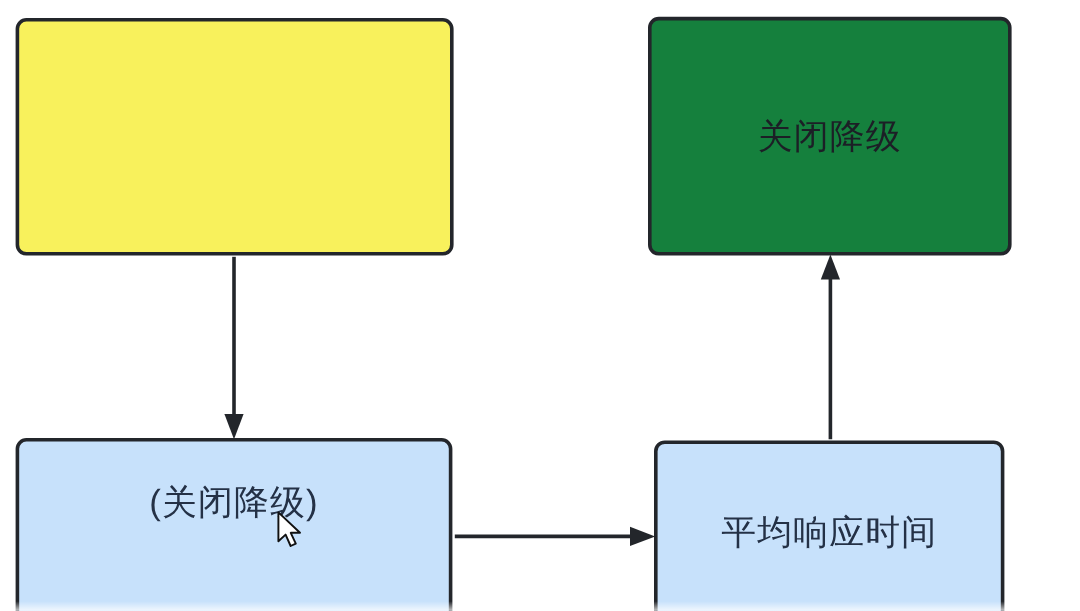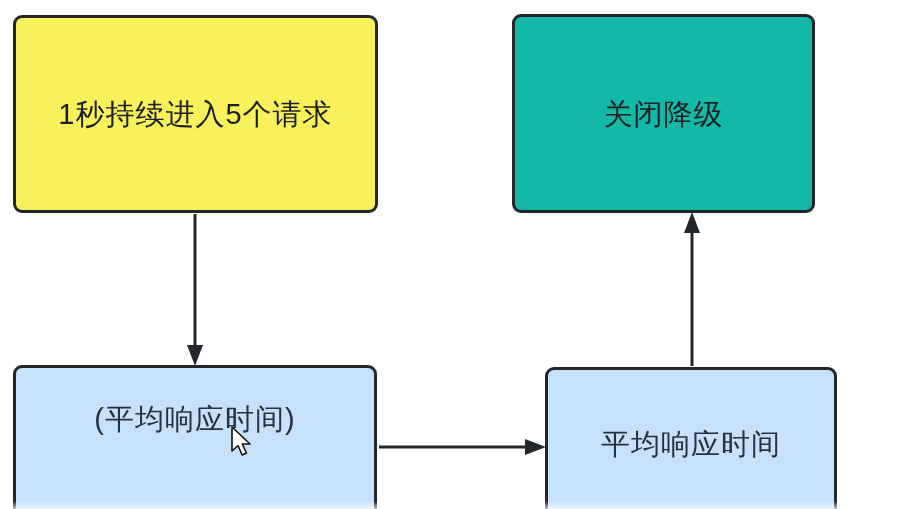--- a/index.html
+++ b/index.html
@@ -30,23 +30,23 @@
     color: #1c1f26;
     letter-spacing: 1px;
   }
   .node-condition {
     left: 13px; top: 15px;
     width: 365px; height: 198px;
     background: #f8f15c;
     justify-content: center;
   }
   .node-close {
-    left: 512px; top: 14px;
+    left: 540px; top: 14px;
     width: 303px; height: 199px;
-    background: #14b8a6;
+    background: #15803d;
     justify-content: center;
   }
   .node-trigger {
     left: 13px; top: 365px;
     width: 364px; height: 160px;
     background: #c7e1fb;
     justify-content: flex-start;
     padding-top: 32px;
     color: #243146;
   }
@@ -76,29 +76,28 @@
     left: 230px; top: 426px;
     pointer-events: none;
   }
 </style>
 </head>
 <body>
 
 <div id="stage">
 
   <div class="node node-condition">
-    <div>1秒持续进入5个请求</div>
   </div>
 
   <div class="node node-close">
     <div>关闭降级</div>
   </div>
 
   <div class="node node-trigger">
-    <div>(平均响应时间)</div>
+    <div>(关闭降级)</div>
   </div>
 
   <div class="node node-window">
     <div>平均响应时间</div>
   </div>
 
   <svg class="edge-layer" width="900" height="509" viewBox="0 0 900 509" xmlns="http://www.w3.org/2000/svg">
 
     <g>
       <line x1="195" y1="214" x2="195" y2="347" stroke="#23262b" stroke-width="3"></line>

